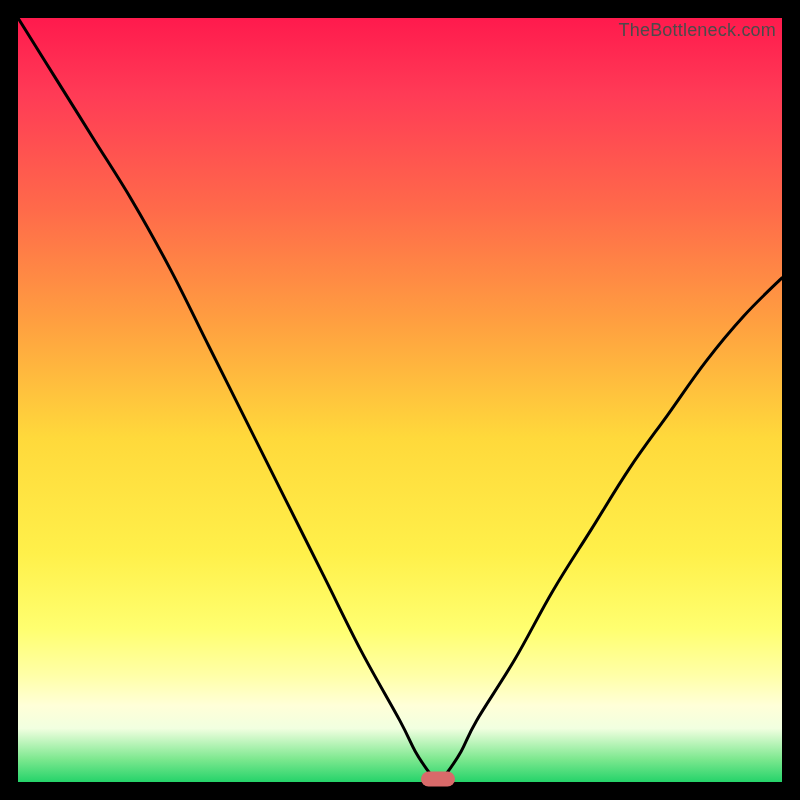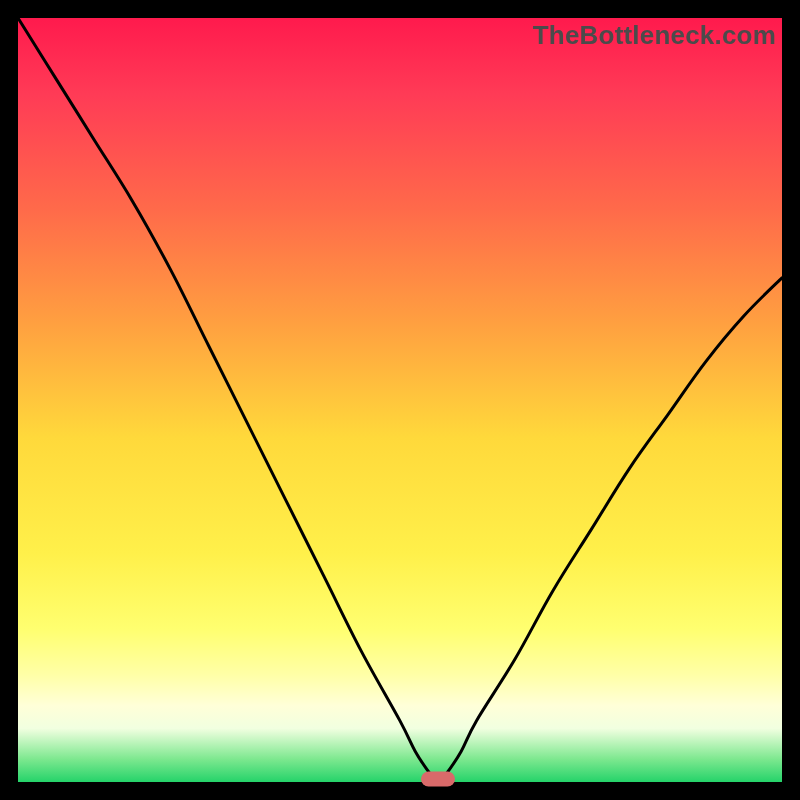--- a/index.html
+++ b/index.html
@@ -29,22 +29,22 @@
       #f1ffe0 93%,
       #7de88f 97%,
       #25d36a 100%
     );
   }
   .watermark {
     position: absolute;
     top: 2px;
     right: 6px;
     font-family: Arial, Helvetica, sans-serif;
-    font-size: 26px;
-    font-weight: 700;
+    font-size: 18px;
+    font-weight: 400;
     color: #4b4b4b;
     letter-spacing: 0.2px;
     user-select: none;
   }
   svg.curve {
     position: absolute;
     left: 0; top: 0;
     width: 100%;
     height: 100%;
   }

